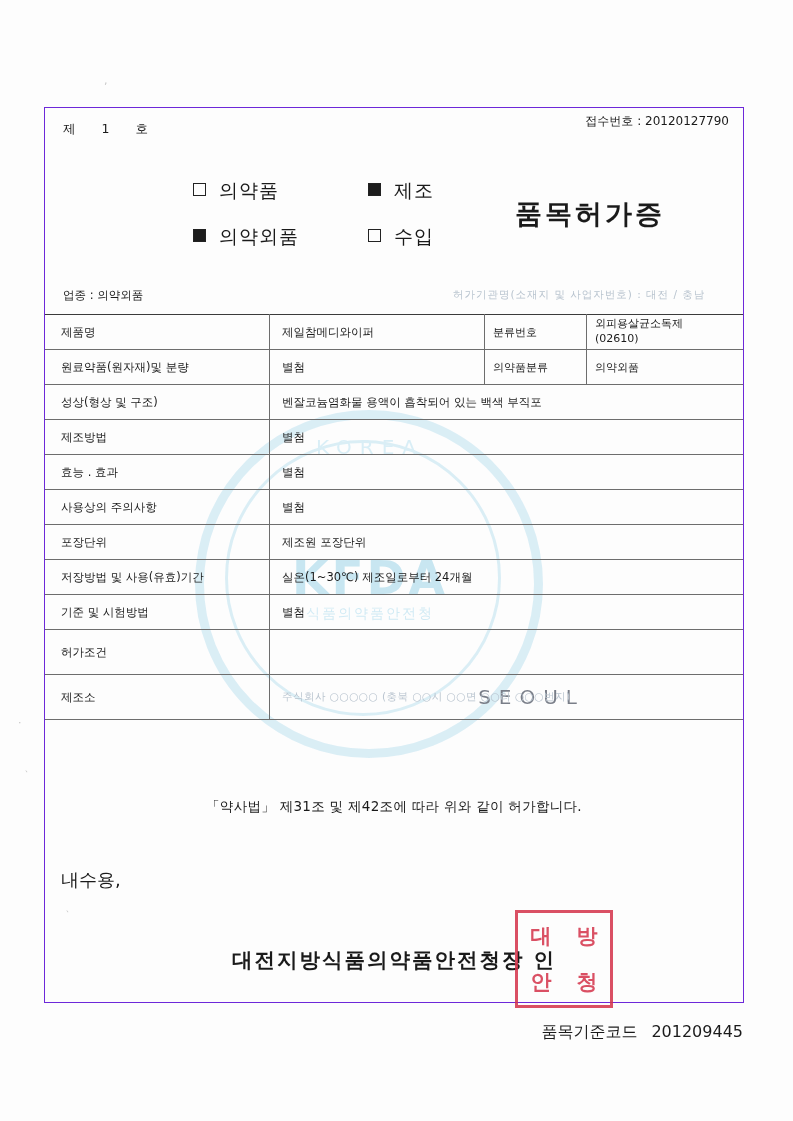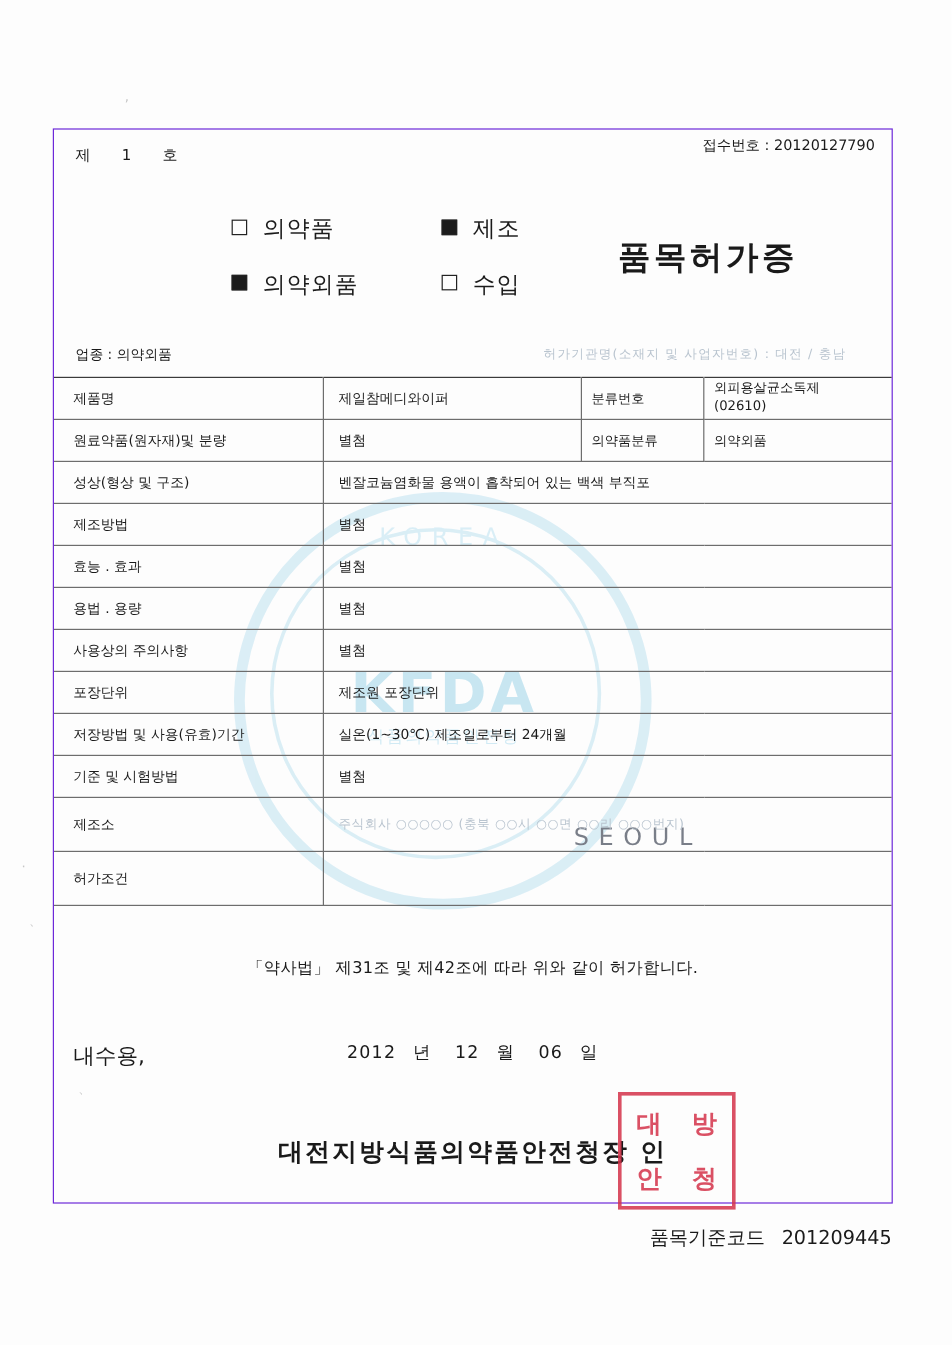--- a/index.html
+++ b/index.html
@@ -366,58 +366,49 @@
       </tr>
       <tr>
         <td class="lbl">제조방법</td>
         <td class="val lastcol" colspan="3">별첨</td>
       </tr>
       <tr>
         <td class="lbl">효능 . 효과</td>
         <td class="val lastcol" colspan="3">별첨</td>
       </tr>
       <tr>
-        <td class="lbl">용법 . 용량</td>
-        <td class="val lastcol" colspan="3">별첨</td>
-      </tr>
-      <tr>
         <td class="lbl">사용상의 주의사항</td>
         <td class="val lastcol" colspan="3">별첨</td>
       </tr>
       <tr>
         <td class="lbl">포장단위</td>
         <td class="val lastcol" colspan="3">제조원 포장단위</td>
       </tr>
       <tr>
         <td class="lbl">저장방법 및 사용(유효)기간</td>
         <td class="val lastcol" colspan="3">실온(1~30℃) 제조일로부터 24개월</td>
       </tr>
       <tr>
         <td class="lbl">기준 및 시험방법</td>
         <td class="val lastcol" colspan="3">별첨</td>
+      </tr>
+      <tr class="tall">
+        <td class="lbl">허가조건</td>
+        <td class="val lastcol" colspan="3"></td>
       </tr>
       <tr class="tall">
         <td class="lbl">제조소</td>
         <td class="val lastcol faded" colspan="3">주식회사 ○○○○○ (충북 ○○시 ○○면 ○○리 ○○○번지)</td>
       </tr>
-      <tr class="tall">
-        <td class="lbl">허가조건</td>
-        <td class="val lastcol" colspan="3"></td>
-      </tr>
     </tbody>
       </table>
 
     <div class="statement">「약사법」 제31조 및 제42조에 따라 위와 같이 허가합니다.</div>
 
     <div class="domestic">내수용,</div>
-    <div class="date-line">
-      <span>2012</span><span>년</span>
-      <span>12</span><span>월</span>
-      <span>06</span><span>일</span>
-    </div>
 
     <div class="issuer">
       <span>대전지방식품의약품안전청장</span>
       <span>인</span>
     </div>
   </div>
 
   <div class="stamp">
     <div>대</div>
     <div>방</div>

